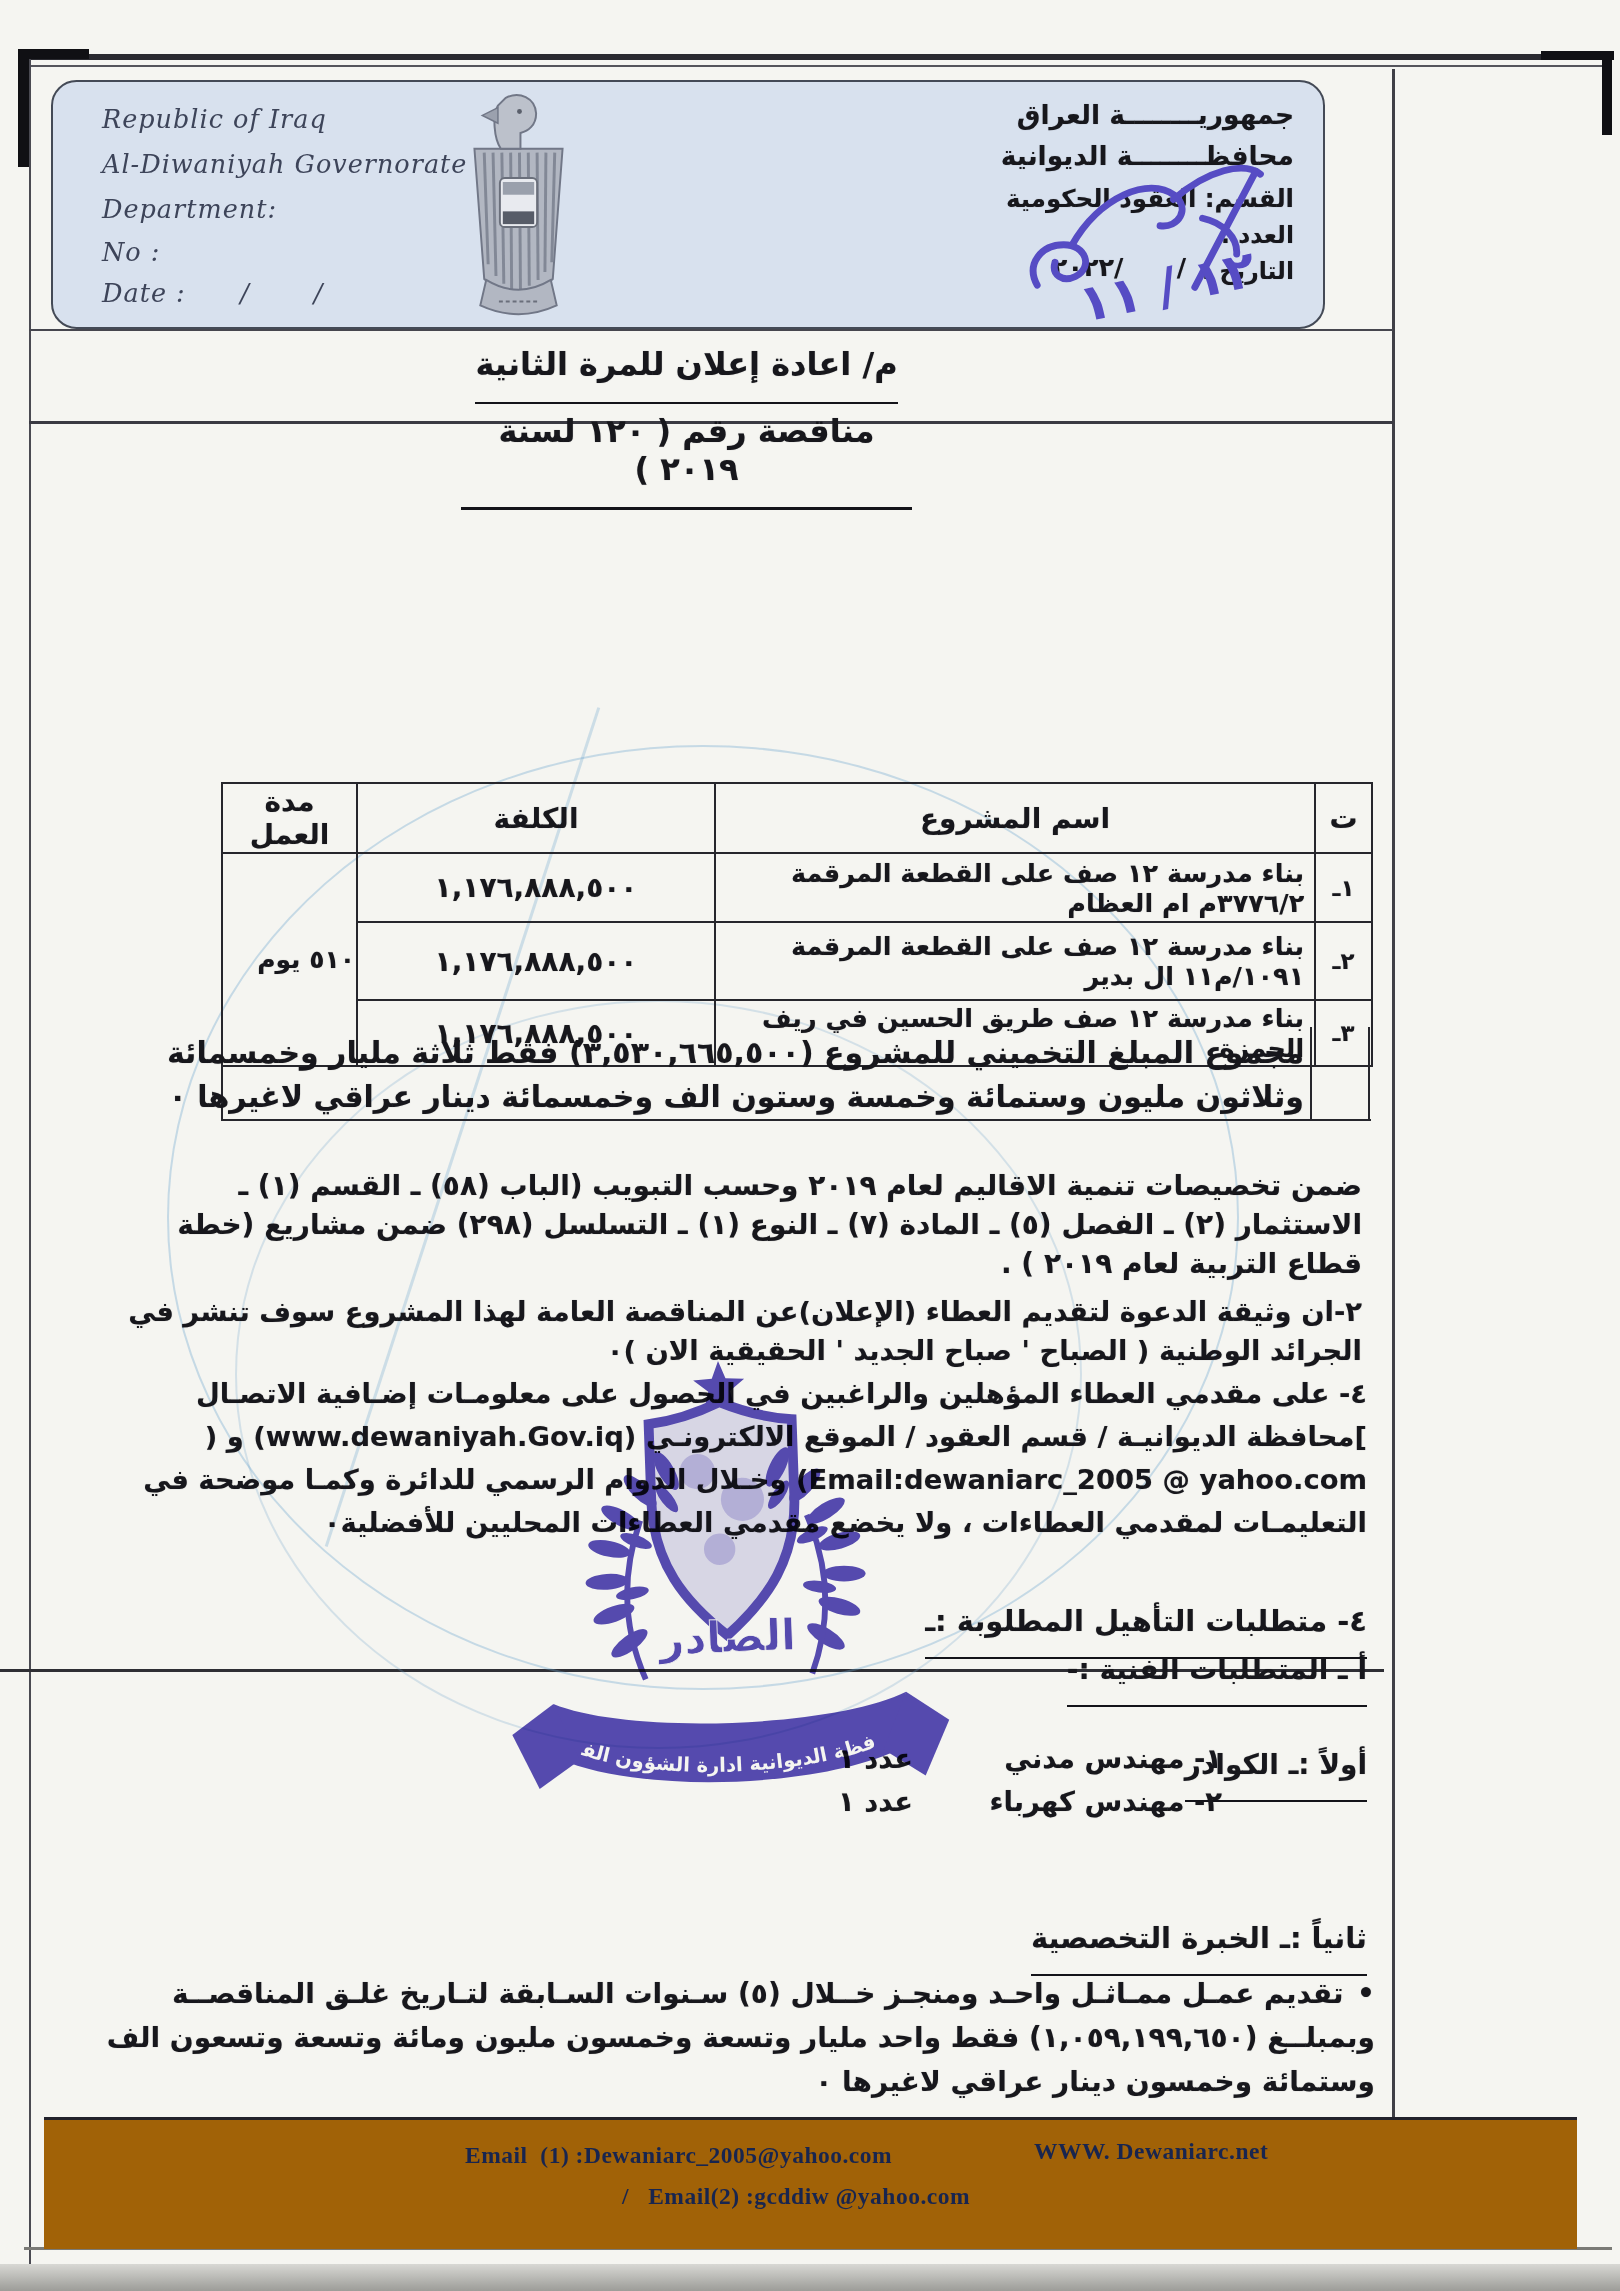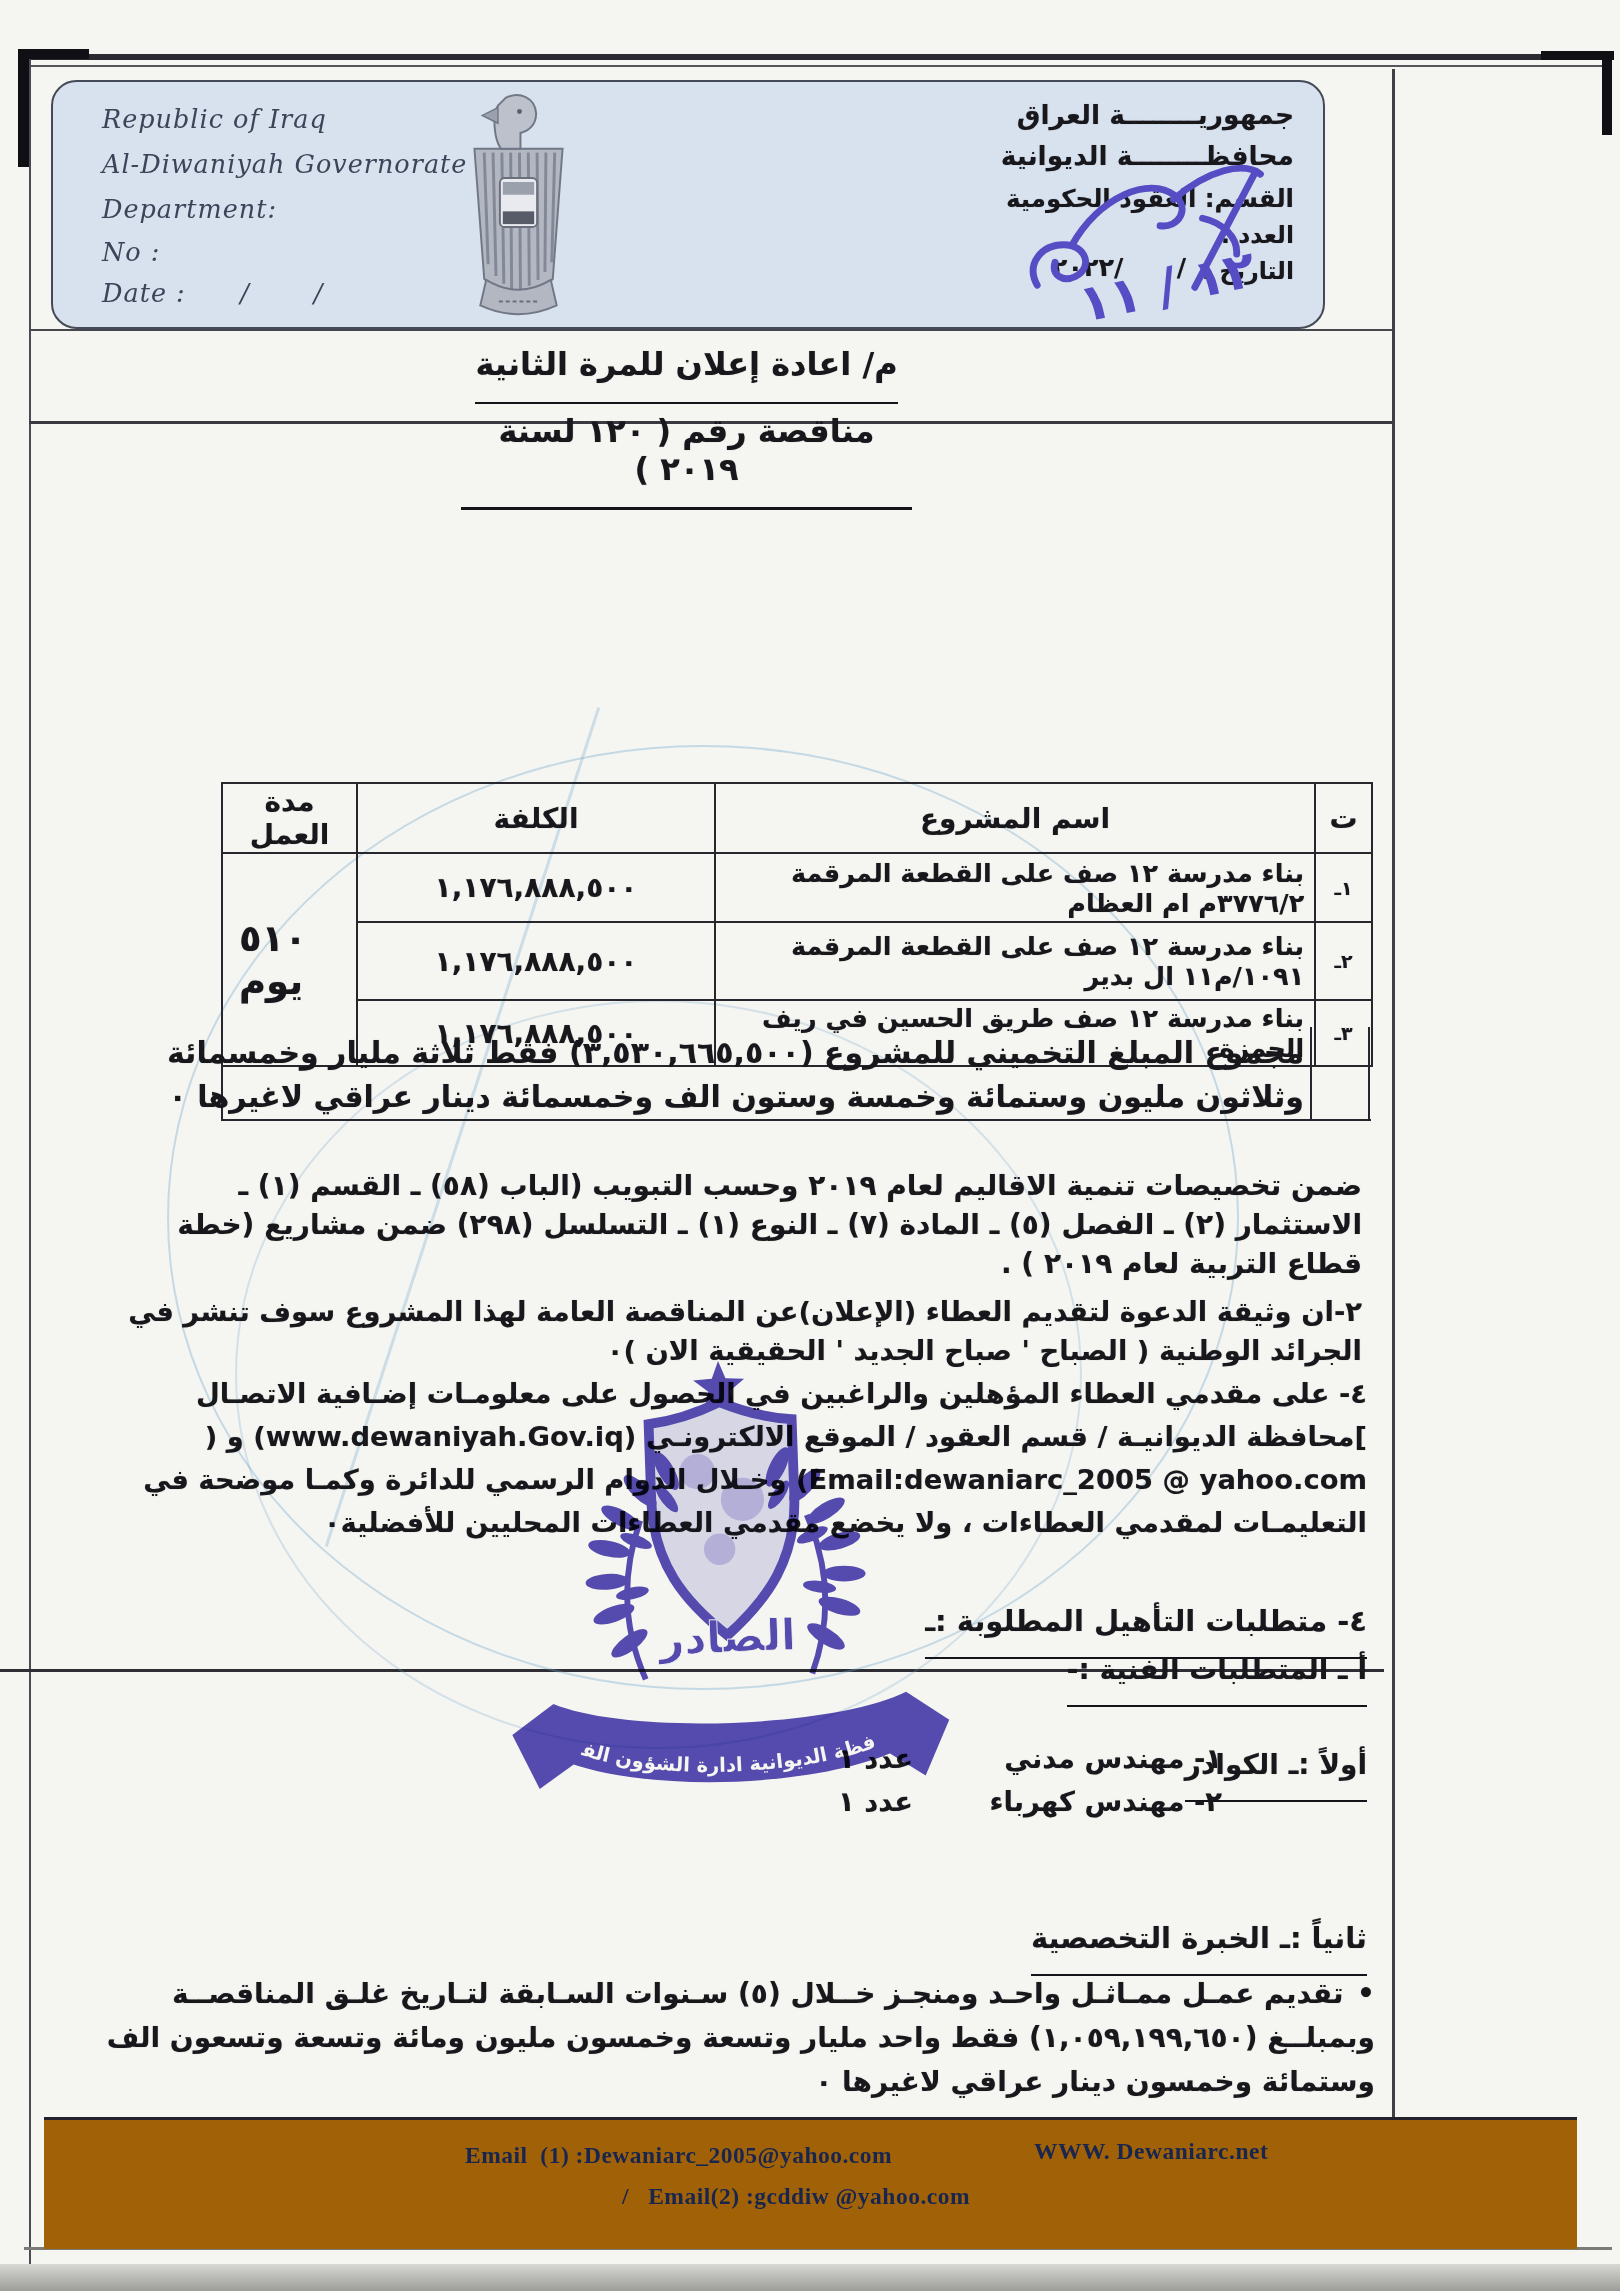--- a/index.html
+++ b/index.html
@@ -29,24 +29,24 @@
 
   
   .para{line-height:39px;font-size:27.4px;}
   .emph{font-size:30px;}
 
   
   table.doc{border-collapse:collapse;direction:rtl;table-layout:fixed;}
   table.doc td,table.doc th{border:2px solid #26262c;overflow:hidden;
      font-weight:bold;color:#17171c;text-shadow:0 0 1px rgba(20,20,30,.35);}
   table.doc th{font-size:28px;}
-  td.cell-no{text-align:center;font-size:19px;}
+  td.cell-no{text-align:center;font-size:23px;}
   td.cell-name{text-align:right;font-size:25.5px;line-height:30px;padding:2px 9.8px;}
   td.cell-cost{text-align:center;font-size:28px;letter-spacing:2px;}
-  td.cell-dur{text-align:left;font-size:37px;padding-left:16px;}
+  td.cell-dur{text-align:right;font-size:25px;padding-left:16px;}
 
   
   .stamp{left:495px;top:1353px;width:461px;height:446px;transform:rotate(-2deg);
          mix-blend-mode:multiply;opacity:.92;}
 
   
   .ghost{border:2.9px solid rgba(110,165,205,.35);border-radius:50%;}
 
   
   .footer{left:44px;top:2117px;width:1533px;height:129px;background:#a16207;

